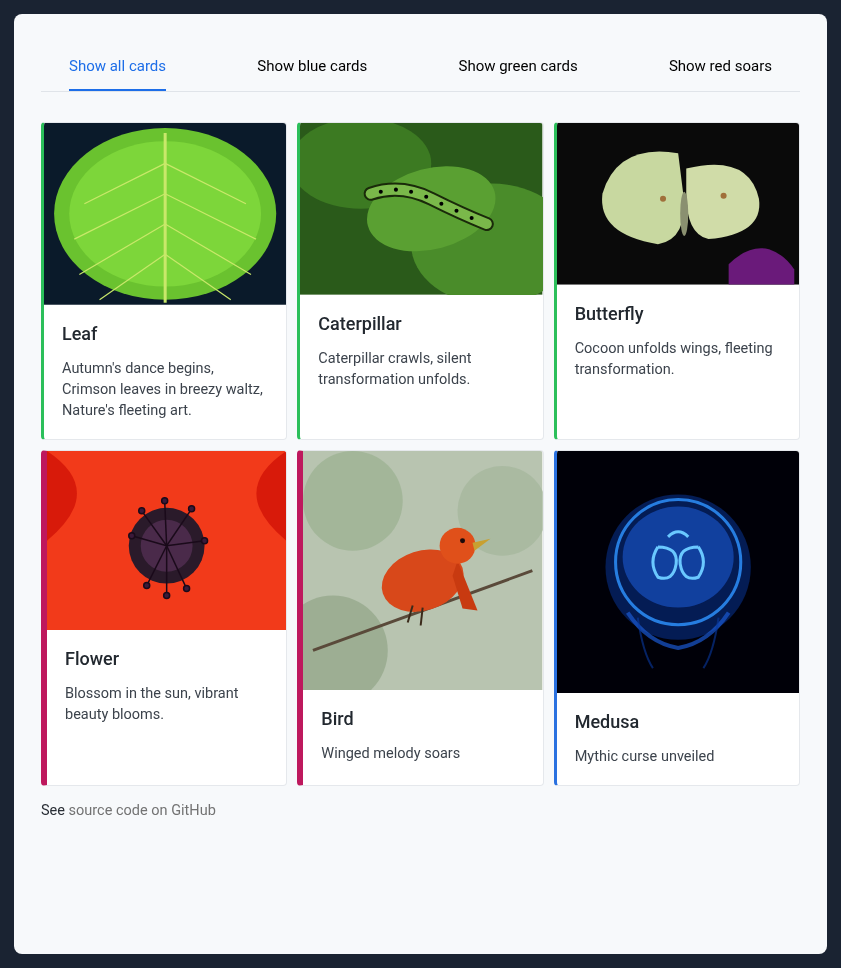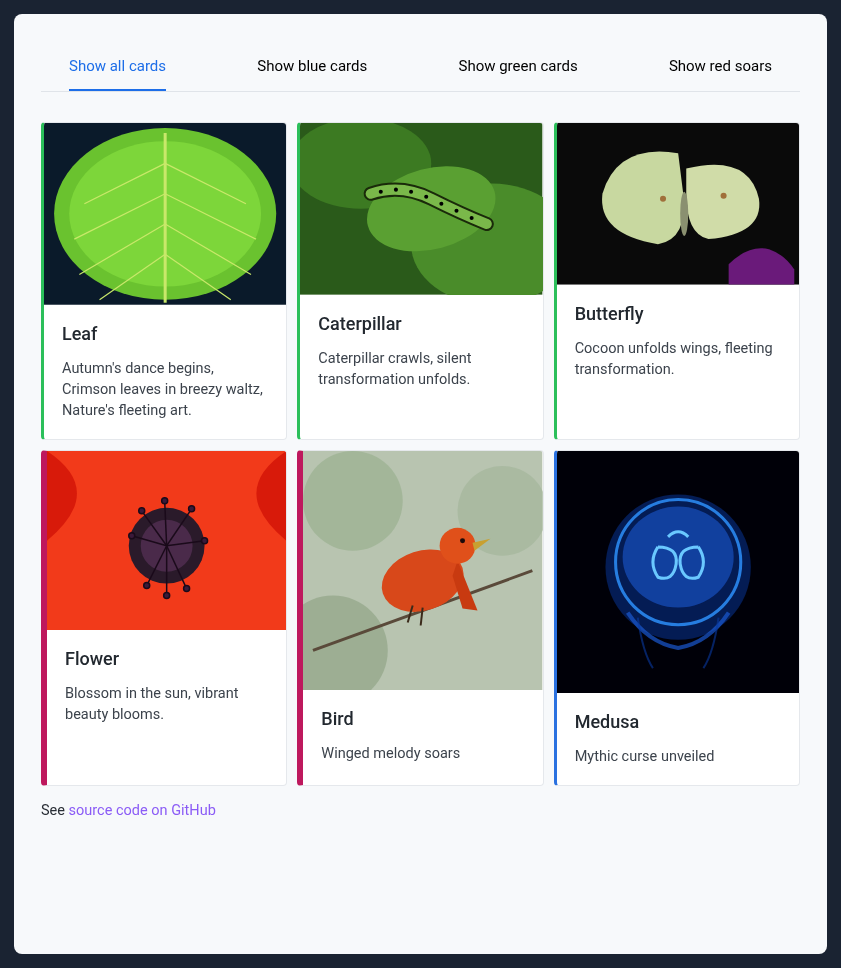--- a/index.html
+++ b/index.html
@@ -67,21 +67,21 @@
     font-size: 14.5px;
     color: #3c434c;
     line-height: 1.45;
   }
   .footer {
     margin-top: 16px;
     font-size: 14.5px;
     color: #2a2f36;
   }
   .footer a {
-    color: #8b5cf6;
+    color: #737373;
     text-decoration: none;
   }
   svg.cimg { display:block; width:100%; }
 </style>
 </head>
 <body>
 
 <div class="panel">
 
   <div class="tabs">

